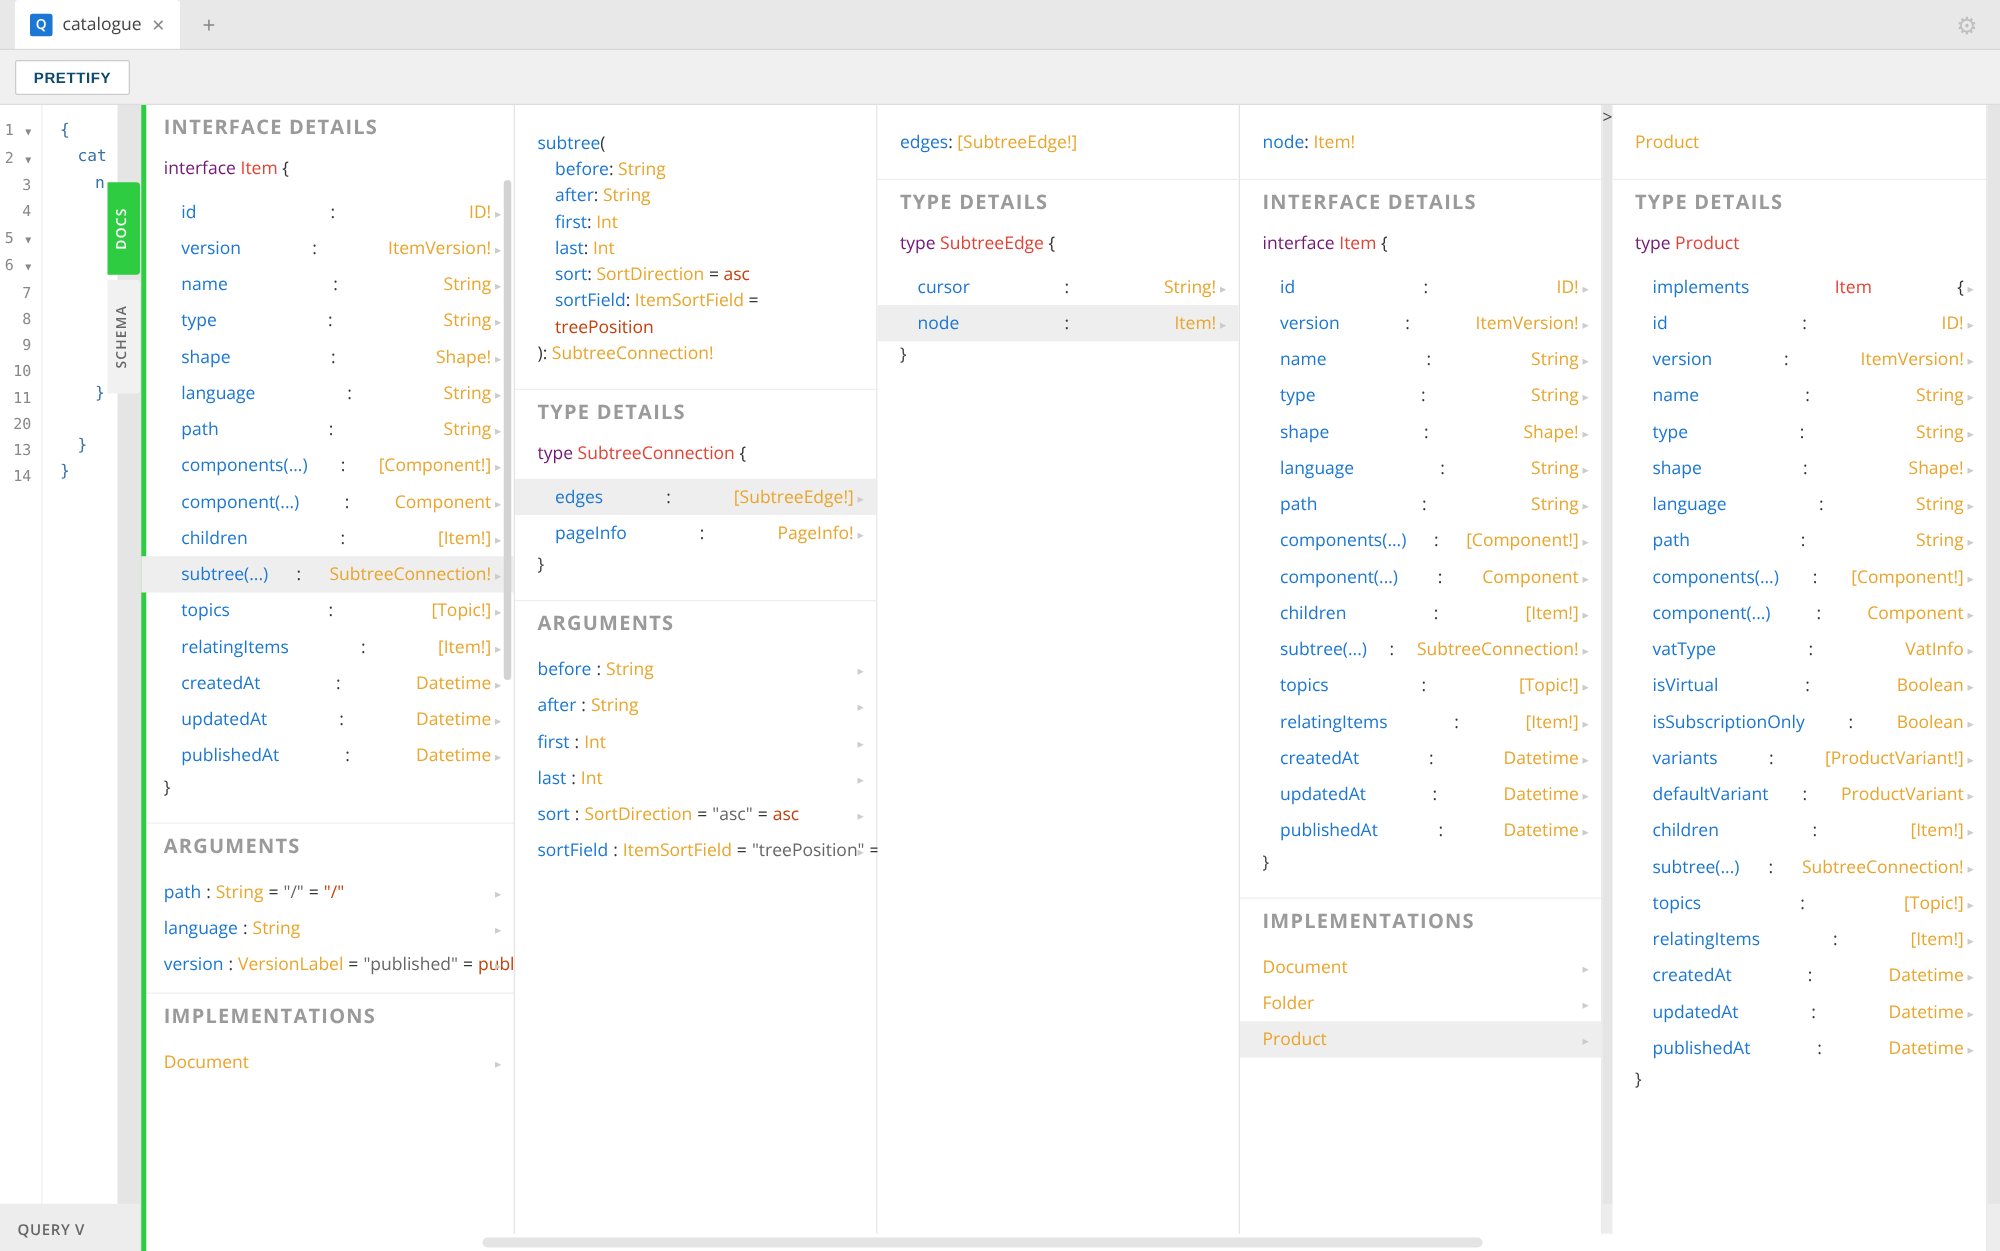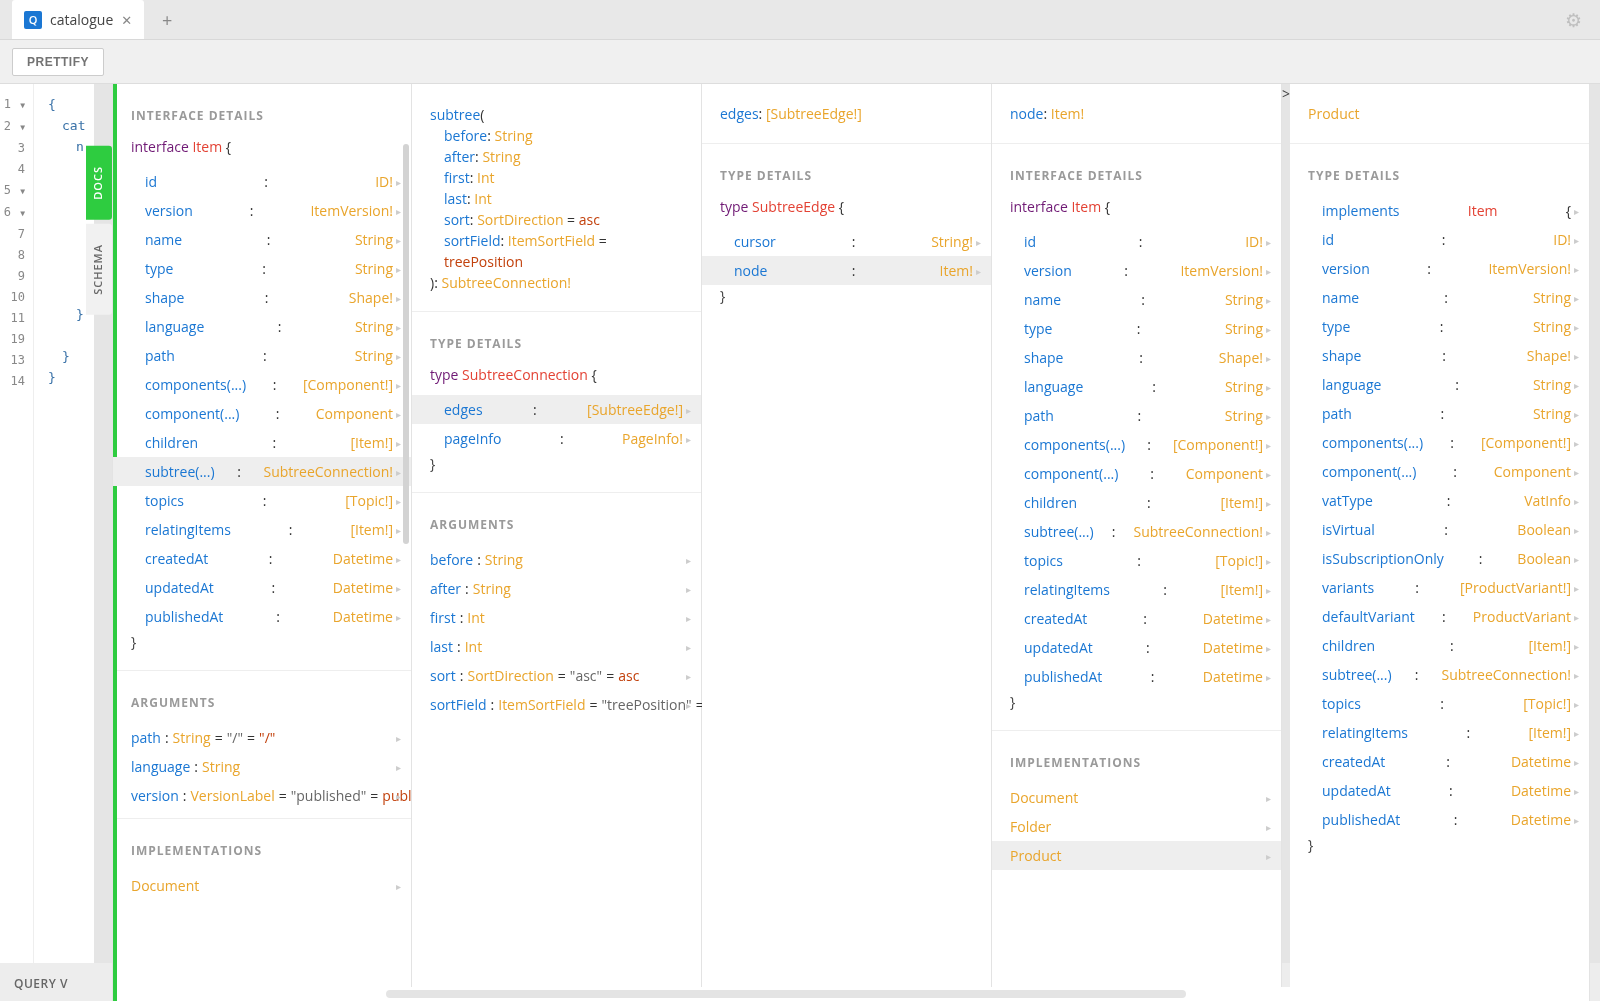--- a/index.html
+++ b/index.html
@@ -57,21 +57,21 @@
     background:#f0f0f0;
     display:flex; align-items:center;
     border-bottom:1px solid #ddd;
   }
   .prettify {
     margin-left:12px;
     background:#fff; border:1px solid #ccc;
     padding:6px 14px;
     font-size:12px; font-weight:600;
     letter-spacing:.5px;
-    color:#737373;
+    color:#0c4a6e;
     border-radius:2px;
   }
   
   .mainrow {
     display:flex;
     height: calc(1001px - 84px);
     position:relative;
   }
   .linenos {
     width: 34px;
@@ -125,25 +125,25 @@
   .panel {
     width: 300px;
     background:#fff;
     border-right:1px solid #e3e3e3;
     position:relative;
     overflow:visible;
   }
   .panel0 { border-left:1px solid #e3e3e3;}
   .panel4 { width:300px; }
   .phead {
-    font-size:12px;
+    font-size:16px;
     font-weight:700;
     letter-spacing:1px;
     color:#9a9a9a;
-    padding:23px 18px 12px;
+    padding:6px 18px 12px;
   }
   .phead.sub {
     border-top:1px solid #eee;
     margin-top:8px;
   }
   .codeblock {
     padding: 0 18px 10px;
     line-height:21px;
     font-size:14px;
   }
@@ -240,21 +240,21 @@
     <div><span>2</span> <span class="tri">▼</span></div>
     <div><span>3</span></div>
     <div><span>4</span></div>
     <div><span>5</span> <span class="tri">▼</span></div>
     <div><span>6</span> <span class="tri">▼</span></div>
     <div><span>7</span></div>
     <div><span>8</span></div>
     <div><span>9</span></div>
     <div><span>10</span></div>
     <div><span>11</span></div>
-    <div><span>19</span></div>
+    <div><span>20</span></div>
     <div><span>13</span></div>
     <div><span>14</span></div>
   </div>
 
   <div class="editor-bg">
     <div style="padding-left:14px;">{</div>
     <div style="padding-left:28px;"><span>cat</span></div>
     <div style="padding-left:42px;"><span>n</span></div>
     <div>&nbsp;</div>
       <div>&nbsp;</div>
@@ -668,20 +668,24 @@
   </div>
         </div>
     </div>&gt;
 
     
     <div class="panel panel4">
       <div class="titleline">
         <span class="type">Product</span>
       </div>
       <div class="phead sub">TYPE DETAILS</div>
+      <div class="codeblock">
+        <span class="kw">type</span>
+        <span class="name">Product</span>
+      </div>
       <div class="row hoverable ind">
         <span class="field">implements</span>
         <span class="name">Item</span>
         <span class="punct"> {</span>
         <span class="triangle">▸</span>
       </div>
       <div id="p4-fields">
           <div class="row hoverable ind">
     <span class="field">id</span>
             <span class="punct">: </span>

